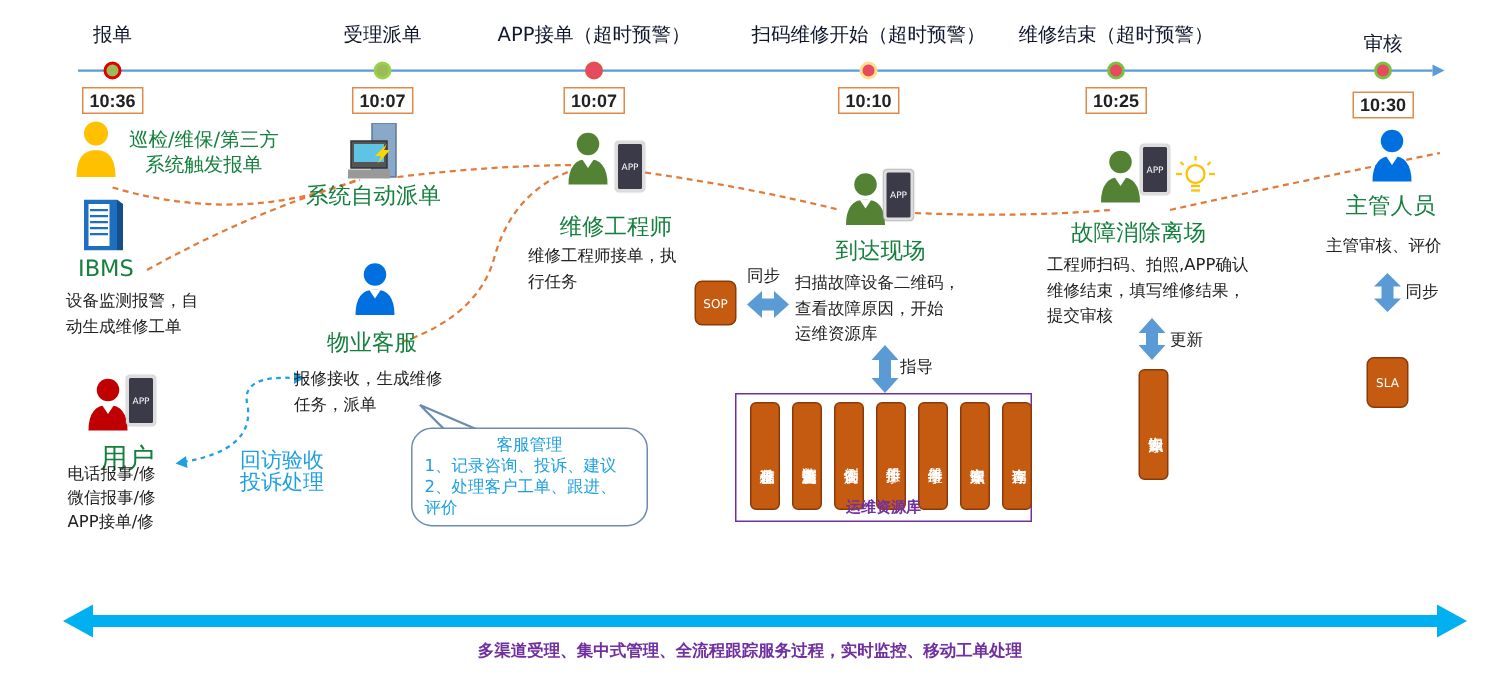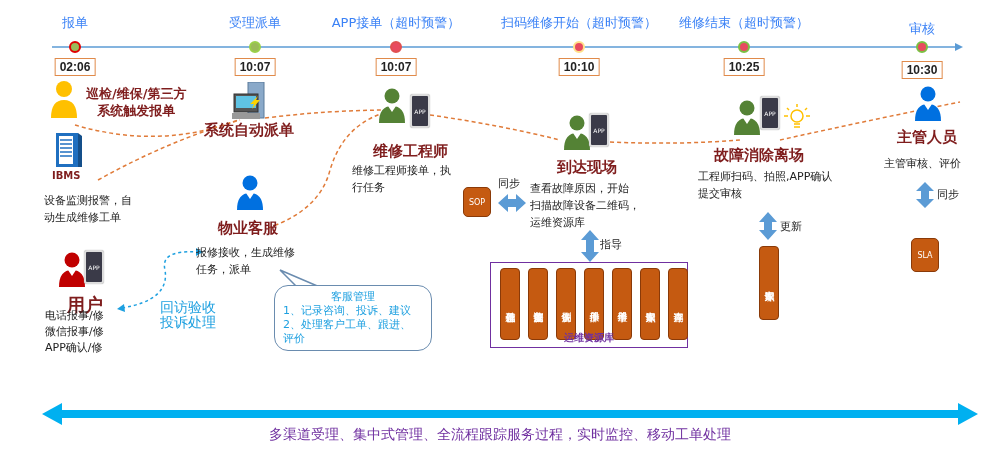--- a/index.html
+++ b/index.html
@@ -1,21 +1,21 @@
 <!DOCTYPE html>
 <html><head>
 <meta charset="utf-8">
 <style>
   html,body{margin:0;padding:0;background:#fff;}
   body{width:1000px;height:450px;position:relative;overflow:hidden;font-family:"DejaVu Sans","Liberation Sans",sans-serif;color:#222;}
   .abs{position:absolute;}
-  .stage-label{font-size:13px;color:#3b82f6;white-space:nowrap;transform:translateX(-50%);}
+  .stage-label{font-size:13px;color:#0f172a;white-space:nowrap;transform:translateX(-50%);}
   .time-box{border:1.5px solid #e08a4a;background:#fff;font-weight:bold;font-size:12px;padding:1px 4px;transform:translateX(-50%);font-family:"Liberation Sans",sans-serif;}
   .dot{width:12px;height:12px;border-radius:50%;transform:translate(-50%,-50%);box-sizing:border-box;}
-  .role-title{color:#7f1d1d;font-weight:bold;white-space:nowrap;}
+  .role-title{color:#15803d;font-weight:normal;white-space:nowrap;}
   .desc{font-size:11px;line-height:17px;color:#222;}
   .res-box{width:18px;height:70px;background:#c55a11;border:1.5px solid #8a3a08;border-radius:4px;color:#fff;font-size:10px;writing-mode:vertical-rl;text-orientation:upright;display:flex;align-items:center;justify-content:center;letter-spacing:0px;line-height:18px;}
   .small-box{background:#c55a11;border:1.5px solid #8a3a08;border-radius:5px;color:#fff;font-size:8px;display:flex;align-items:center;justify-content:center;}
   .phone{width:16px;height:30px;background:#3a3a48;border:2px solid #ddd;border-radius:3px;color:#fff;font-size:6px;display:flex;align-items:center;justify-content:center;box-shadow:0 0 1px #999;}
   .bubble{border:1.5px solid #6a8caf;border-radius:14px;background:#fff;color:#1ea0e0;font-size:11px;line-height:14px;padding:4px 8px;}
 </style>
 </head>
 <body>
 
 <svg class="abs" style="left:0;top:0" width="1000" height="450">
@@ -45,21 +45,21 @@
   <polygon points="925,182 934,191 929,191 929,199 934,199 925,208 916,199 921,199 921,191 916,191" fill="#5b9bd5"></polygon>
 
   <rect x="60" y="410" width="900" height="8" fill="#00b0f0"></rect>
   <polygon points="42,414 62,403 62,425" fill="#00b0f0"></polygon>
   <polygon points="978,414 958,403 958,425" fill="#00b0f0"></polygon>
 </svg>
 
 <div id="stages">
     <div class="abs stage-label" style="left: 75px; top: 14px;">报单</div>
     <div class="abs dot" style="left: 75px; top: 47px; background: rgb(155, 187, 89); border: 2px solid rgb(224, 0, 0);"></div>
-    <div class="abs time-box" style="left: 75px; top: 58px;">02:06</div>
+    <div class="abs time-box" style="left: 75px; top: 58px;">10:36</div>
     <div class="abs stage-label" style="left: 255px; top: 14px;">受理派单</div>
     <div class="abs dot" style="left: 255px; top: 47px; background: rgb(155, 187, 89); border: 2px solid rgb(155, 208, 74);"></div>
     <div class="abs time-box" style="left: 255px; top: 58px;">10:07</div>
     <div class="abs stage-label" style="left: 396px; top: 14px;">APP接单（超时预警）</div>
     <div class="abs dot" style="left: 396px; top: 47px; background: rgb(232, 74, 95); border: 2px solid rgb(224, 80, 80);"></div>
     <div class="abs time-box" style="left: 396px; top: 58px;">10:07</div>
     <div class="abs stage-label" style="left: 579px; top: 14px;">扫码维修开始（超时预警）</div>
     <div class="abs dot" style="left: 579px; top: 47px; background: rgb(232, 74, 95); border: 2px solid rgb(255, 224, 138);"></div>
     <div class="abs time-box" style="left: 579px; top: 58px;">10:10</div>
     <div class="abs stage-label" style="left: 744px; top: 14px;">维修结束（超时预警）</div>
@@ -84,21 +84,21 @@
   <rect x="3" y="3" width="14" height="28" fill="#fff"></rect>
   <g stroke="#1f6fc0" stroke-width="1.5">
       <line x1="4" y1="7" x2="16" y2="7"></line>
       <line x1="4" y1="11" x2="16" y2="11"></line>
       <line x1="4" y1="15" x2="16" y2="15"></line>
       <line x1="4" y1="19" x2="16" y2="19"></line>
       <line x1="4" y1="23" x2="16" y2="23"></line>
     </g>
   <polygon points="22,0 26,3 26,34 22,34" fill="#144f8a"></polygon>
 </svg>
-<div class="abs role-title" style="left:52px;top:170px;font-size:10px;">IBMS</div>
+<div class="abs role-title" style="left:52px;top:170px;font-size:15px;">IBMS</div>
 <div class="abs desc" style="left:44px;top:192px;">
   <div>设备监测报警，自</div>
   <div>动生成维修工单</div>
 </div>
 
 <svg class="abs" style="left:232px;top:82px" width="36" height="40">
   <rect x="16" y="0" width="16" height="36" fill="#8aa9c9" stroke="#5a7a9a"></rect>
   <rect x="2" y="12" width="24" height="18" fill="#555" stroke="#333"></rect>
   <rect x="4" y="14" width="20" height="12" fill="#5fc3e4"></rect>
   <rect x="0" y="31" width="28" height="6" fill="#999"></rect>
@@ -119,22 +119,22 @@
 </div>
 
 <svg class="abs" style="left:563px;top:115px" width="28" height="36">
   <circle cx="14" cy="8" r="7.5" fill="#548235"></circle>
     <path d="M1,35 Q1,18 14,18 Q27,18 27,35 Z" fill="#548235"></path>
     <path d="M10,18 L14,24 L18,18 Z" fill="#fff"></path>
 </svg>
 <div class="abs phone" style="left:589px;top:113px;">APP</div>
 <div class="abs role-title" style="left:557px;top:158px;font-size:15px;">到达现场</div>
 <div class="abs desc" style="left:530px;top:180px;">
+  <div>扫描故障设备二维码，</div>
   <div>查看故障原因，开始</div>
-  <div>扫描故障设备二维码，</div>
   <div>运维资源库</div>
 </div>
 
 <div class="abs small-box" style="left:463px;top:187px;width:26px;height:28px;">SOP</div>
 <div class="abs desc" style="left:498px;top:175px;">同步</div>
 <div class="abs desc" style="left:600px;top:236px;">指导</div>
 
 <div class="abs" style="left:490px;top:262px;width:196px;height:84px;border:1.5px solid #7030a0;">
   <div id="res-items" style="position:absolute;left:9px;top:5px;display:flex;gap:8px;">
       <div class="res-box">设备基础信息</div>
@@ -162,20 +162,21 @@
       <line x1="23" y1="6" x2="21" y2="8"></line>
       <line x1="0" y1="14" x2="4" y2="14"></line>
       <line x1="22" y1="14" x2="26" y2="14"></line>
     <line x1="10" y1="22" x2="16" y2="22"></line>
       <line x1="10" y1="25" x2="16" y2="25"></line>
   </g>
 </svg>
 <div class="abs role-title" style="left:714px;top:146px;font-size:15px;">故障消除离场</div>
 <div class="abs desc" style="left:698px;top:168px;">
   <div>工程师扫码、拍照,APP确认</div>
+  <div>维修结束，填写维修结果，</div>
   <div>提交审核</div>
 </div>
 <div class="abs desc" style="left:780px;top:218px;">更新</div>
 <div class="abs res-box" style="left:759px;top:246px;height:72px;">专家知识库</div>
 
 <svg class="abs" style="left:914px;top:86px" width="28" height="36">
   <circle cx="14" cy="8" r="7.5" fill="#0070e0"></circle>
     <path d="M1,35 Q1,18 14,18 Q27,18 27,35 Z" fill="#0070e0"></path>
     <path d="M10,18 L14,24 L18,18 Z" fill="#fff"></path>
 </svg>
@@ -198,28 +199,28 @@
 <svg class="abs" style="left:58px;top:252px" width="28" height="36">
   <circle cx="14" cy="8" r="7.5" fill="#c00000"></circle>
     <path d="M1,35 Q1,18 14,18 Q27,18 27,35 Z" fill="#c00000"></path>
     <path d="M10,18 L14,24 L18,18 Z" fill="#fff"></path>
 </svg>
 <div class="abs phone" style="left:84px;top:250px;">APP</div>
 <div class="abs role-title" style="left:67px;top:293px;font-size:18px;">用户</div>
 <div class="abs desc" style="left:45px;top:308px;line-height:16px;">
   <div>电话报事/修</div>
   <div>微信报事/修</div>
-  <div>APP确认/修</div>
+  <div>APP接单/修</div>
 </div>
 
 <div class="abs" style="left:160px;top:300px;color:#1ea0e0;font-size:14px;line-height:15px;">
   <div>回访验收</div>
   <div>投诉处理</div>
 </div>
 
 <div class="abs bubble" style="left:258px;top:285px;width:140px;margin-left:16px;">
   <div style="text-align:center">客服管理</div>
   <div>1、记录咨询、投诉、建议</div>
   <div>2、处理客户工单、跟进、</div>
   <div>评价</div>
 </div>
 
-<div class="abs" style="left:0;width:1000px;top:426px;text-align:center;font-size:14px;font-weight:normal;color:#7030a0;box-sizing:border-box;">多渠道受理、集中式管理、全流程跟踪服务过程，实时监控、移动工单处理</div>
+<div class="abs" style="left:0;width:1000px;top:426px;text-align:center;font-size:11px;font-weight:bold;color:#7030a0;box-sizing:border-box;">多渠道受理、集中式管理、全流程跟踪服务过程，实时监控、移动工单处理</div>
 
 </body></html>

